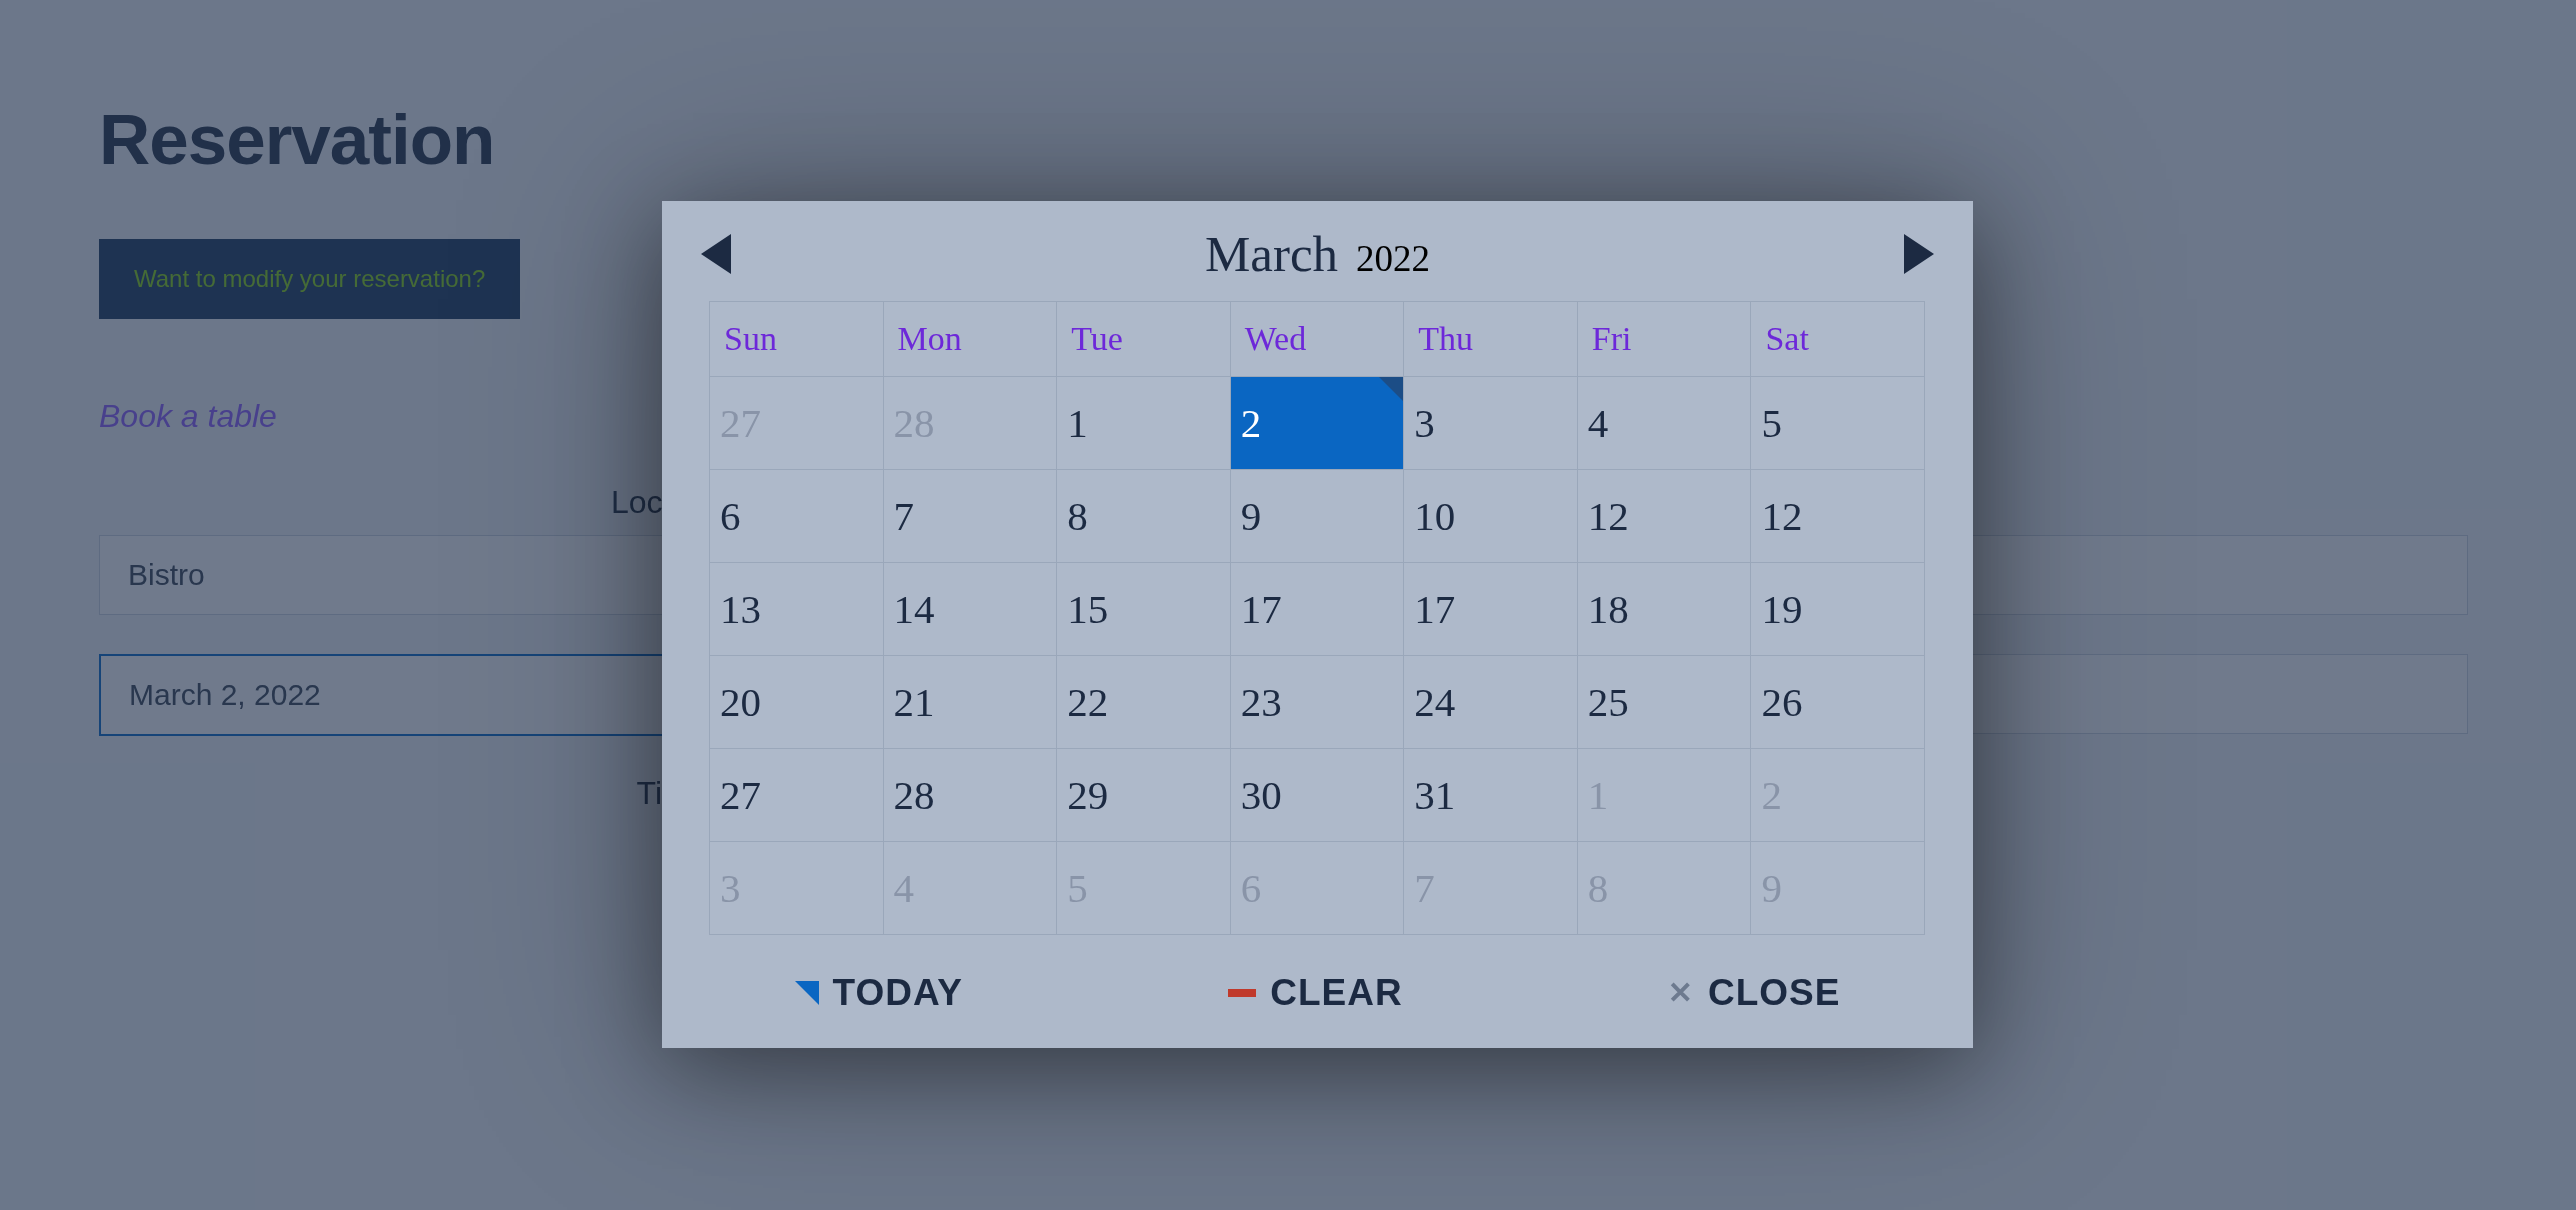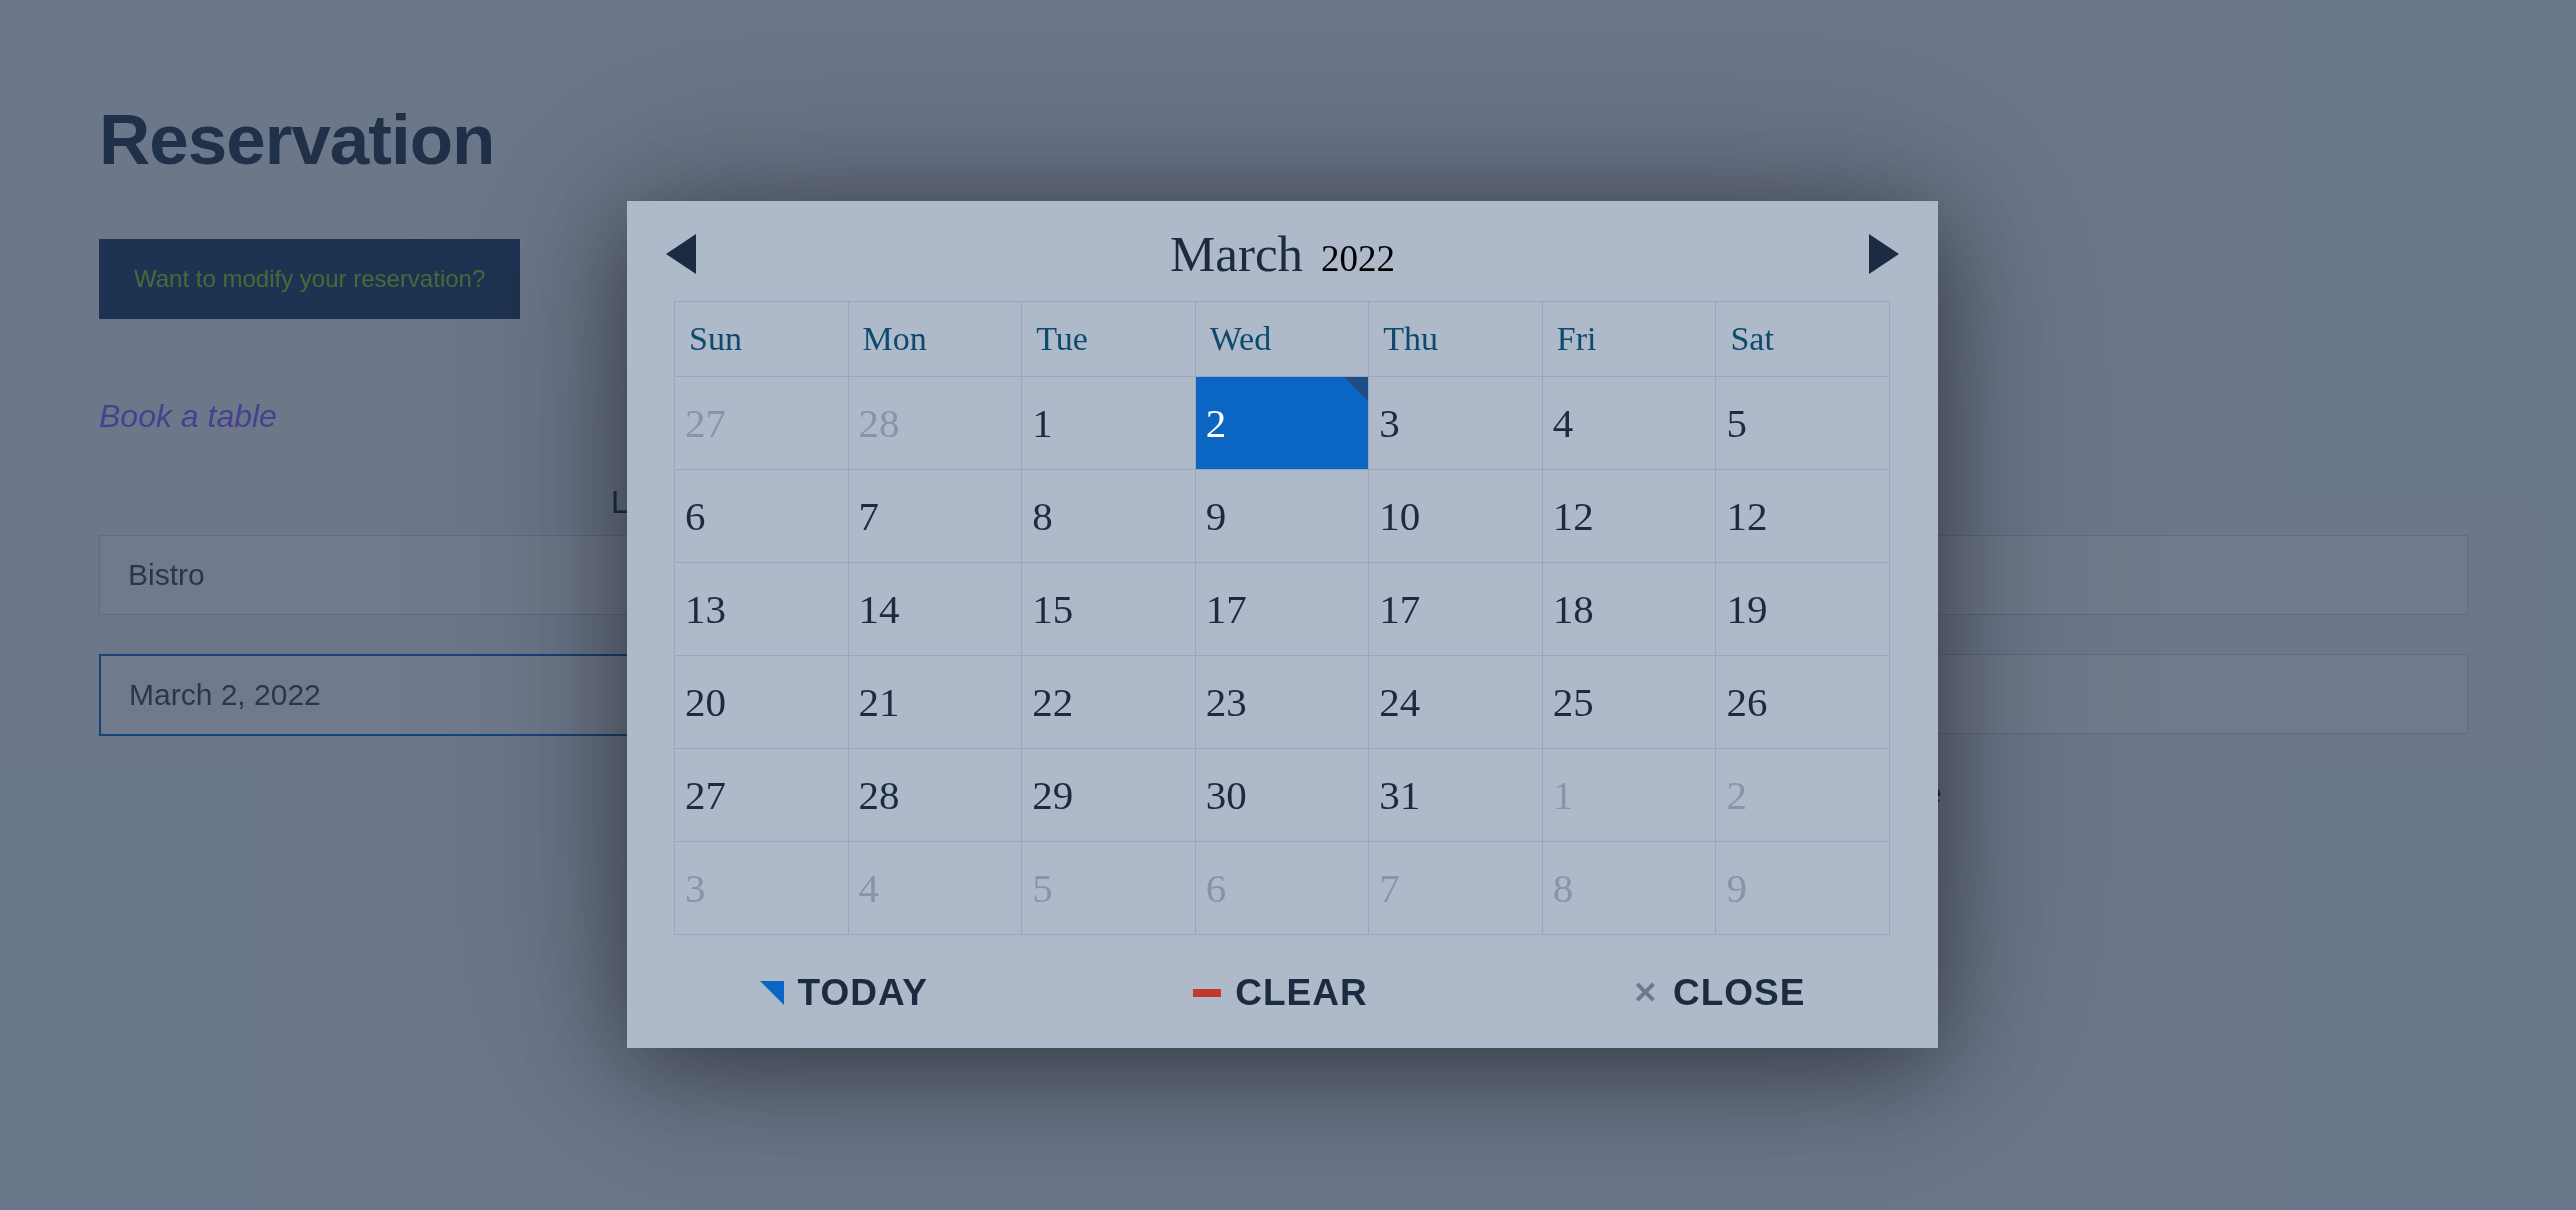--- a/index.html
+++ b/index.html
@@ -77,21 +77,21 @@
   .overlay {
     position: absolute;
     inset: 0;
     background: rgba(30, 46, 74, 0.62);
     pointer-events: none;
   }
 
   
   .datepicker {
     position: absolute;
-    left: 627px;
+    left: 662px;
     top: 201px;
     width: 1311px;
     background: #aeb9ca;
     box-shadow: 0 20px 89px rgba(0,0,0,0.4), 0 0 197px rgba(0,0,0,0.25);
   }
   .dp-header {
     display: flex;
     align-items: center;
     justify-content: space-between;
     padding: 24px 39px 18px 39px;
@@ -124,21 +124,21 @@
     margin: 0 47px;
     border-collapse: collapse;
     width: calc(100% - 95px);
     table-layout: fixed;
   }
   .dp-grid th {
     text-align: left;
     padding: 18px 14px;
     font-size: 34px;
     font-weight: 500;
-    color: #0c4a6e;
+    color: #6d28d9;
     border: 1px solid #9aa7ba;
     font-family: Georgia, "Times New Roman", serif;
   }
   .dp-grid td {
     padding: 12px 10px;
     font-size: 41px;
     color: #1c2a42;
     border: 1px solid #9aa7ba;
     vertical-align: middle;
     font-family: Georgia, "Times New Roman", serif;

